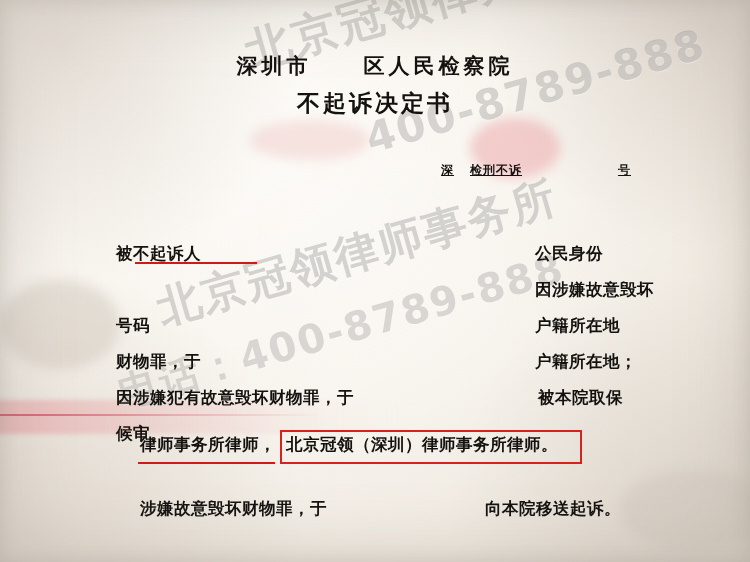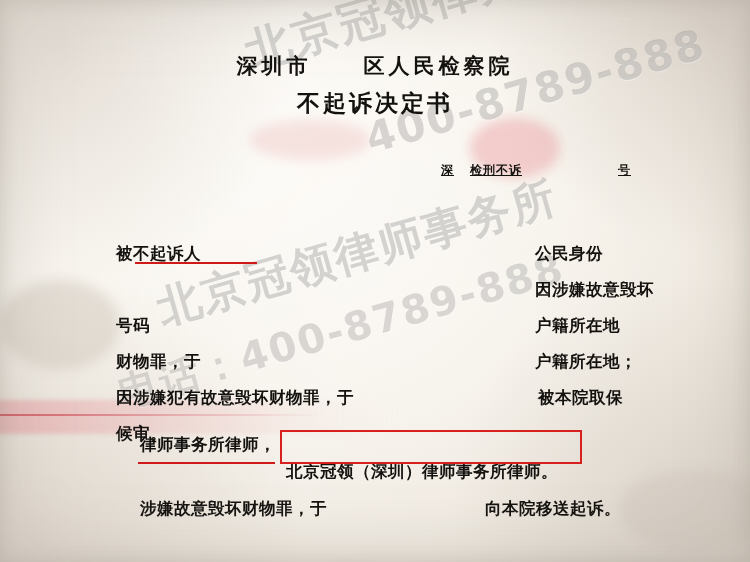--- a/index.html
+++ b/index.html
@@ -206,21 +206,20 @@
     font-weight: 600;
     letter-spacing: 0.5px;
   }
   .defender-firm {
     position: absolute;
     left: 286px;
     top: 434px;
     font-size: 16.5px;
     font-weight: 600;
     letter-spacing: 0.5px;
-    margin-top: 27px;
   }
   
   .vignette {
     position: absolute;
     inset: 0;
     z-index: 7;
     pointer-events: none;
     box-shadow: inset 0 0 70px rgba(150,140,130,0.35), inset 0 0 18px rgba(120,110,100,0.18);
   }
 </style>

